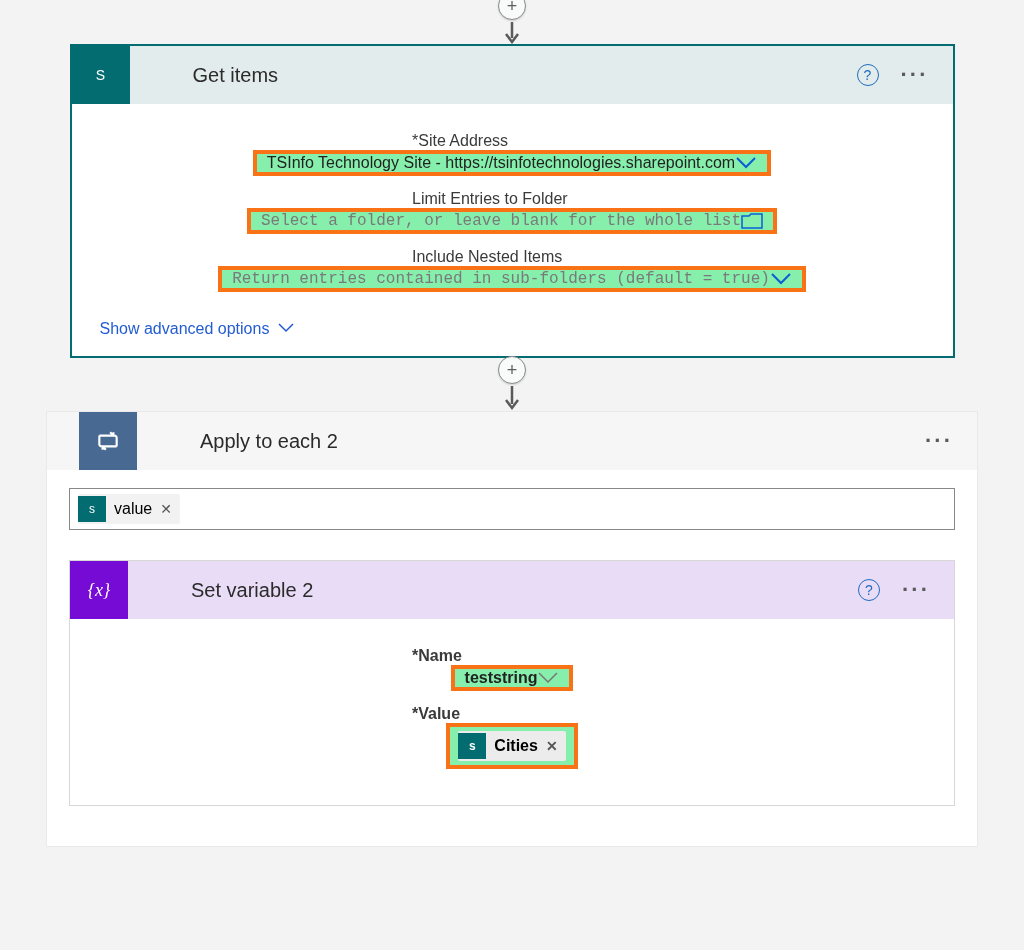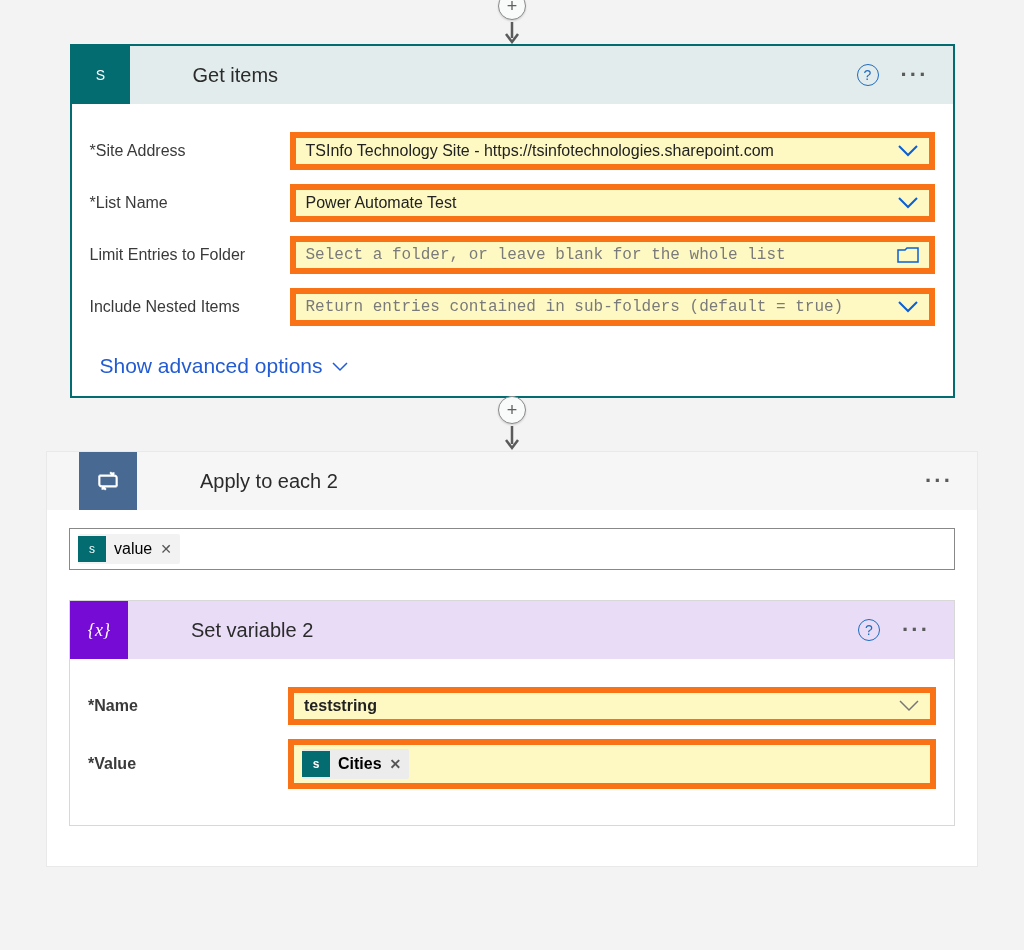--- a/index.html
+++ b/index.html
@@ -112,45 +112,46 @@
     padding: 0 4px;
     font-weight: bold;
   }
 
   .card-body { padding: 14px 18px 18px 18px; }
 
   .form-row {
     display: flex;
     align-items: center;
     margin: 14px 0;
+    flex-direction: column;
   }
   .form-label {
     width: 200px;
     font-size: 16px;
     color: #3a3a3a;
     flex-shrink: 0;
   }
   .form-field {
     flex: 1;
     display: flex;
     align-items: center;
-    border: 6px solid #f97316;
+    border: 4px solid #f97316;
     height: 38px;
-    background: #fef9c3;
+    background: #86efac;
     padding: 0 10px;
     font-size: 16px;
   }
   .form-field .text { flex:1; color:#222; }
   .form-field .placeholder { flex:1; color:#7a7a7a;font-family:Liberation Mono, monospace; }
   .chevron-blue svg { display:block; }
   .folder-icon svg { display:block; }
 
   .adv-link {
     color: #225bd2;
-    font-size: 21px;
+    font-size: 16px;
     display: inline-flex;
     align-items: center;
     gap: 8px;
     cursor: pointer;
     margin-top: 14px;
     margin-left: 10px;
   }
 
   
   .loop-body { padding: 18px 22px 40px 22px; }
@@ -234,31 +235,20 @@
         <div class="form-field">
           <span class="text">TSInfo Technology Site - https://tsinfotechnologies.sharepoint.com</span>
           <span class="chevron-blue">
             <svg width="22" height="14">
                 <path d="M2 2 L11 11 L20 2" fill="none" stroke="#0a5fd6" stroke-width="2"></path>
               </svg>
           </span>
         </div>
       </div>
 
-      <div class="form-row">
-        <div class="form-label">*List Name</div>
-        <div class="form-field">
-          <span class="text">Power Automate Test</span>
-          <span class="chevron-blue">
-            <svg width="22" height="14">
-                <path d="M2 2 L11 11 L20 2" fill="none" stroke="#0a5fd6" stroke-width="2"></path>
-              </svg>
-          </span>
-        </div>
-      </div>
 
       <div class="form-row">
         <div class="form-label">Limit Entries to Folder</div>
         <div class="form-field">
           <span class="placeholder">Select a folder, or leave blank for the whole list</span>
           <span class="folder-icon">
             <svg width="22" height="18">
                 <path d="M1 4 H8 L10 2 H21 V16 H1 Z" fill="none" stroke="#0a5fd6" stroke-width="1.5"></path>
               </svg>
           </span>

